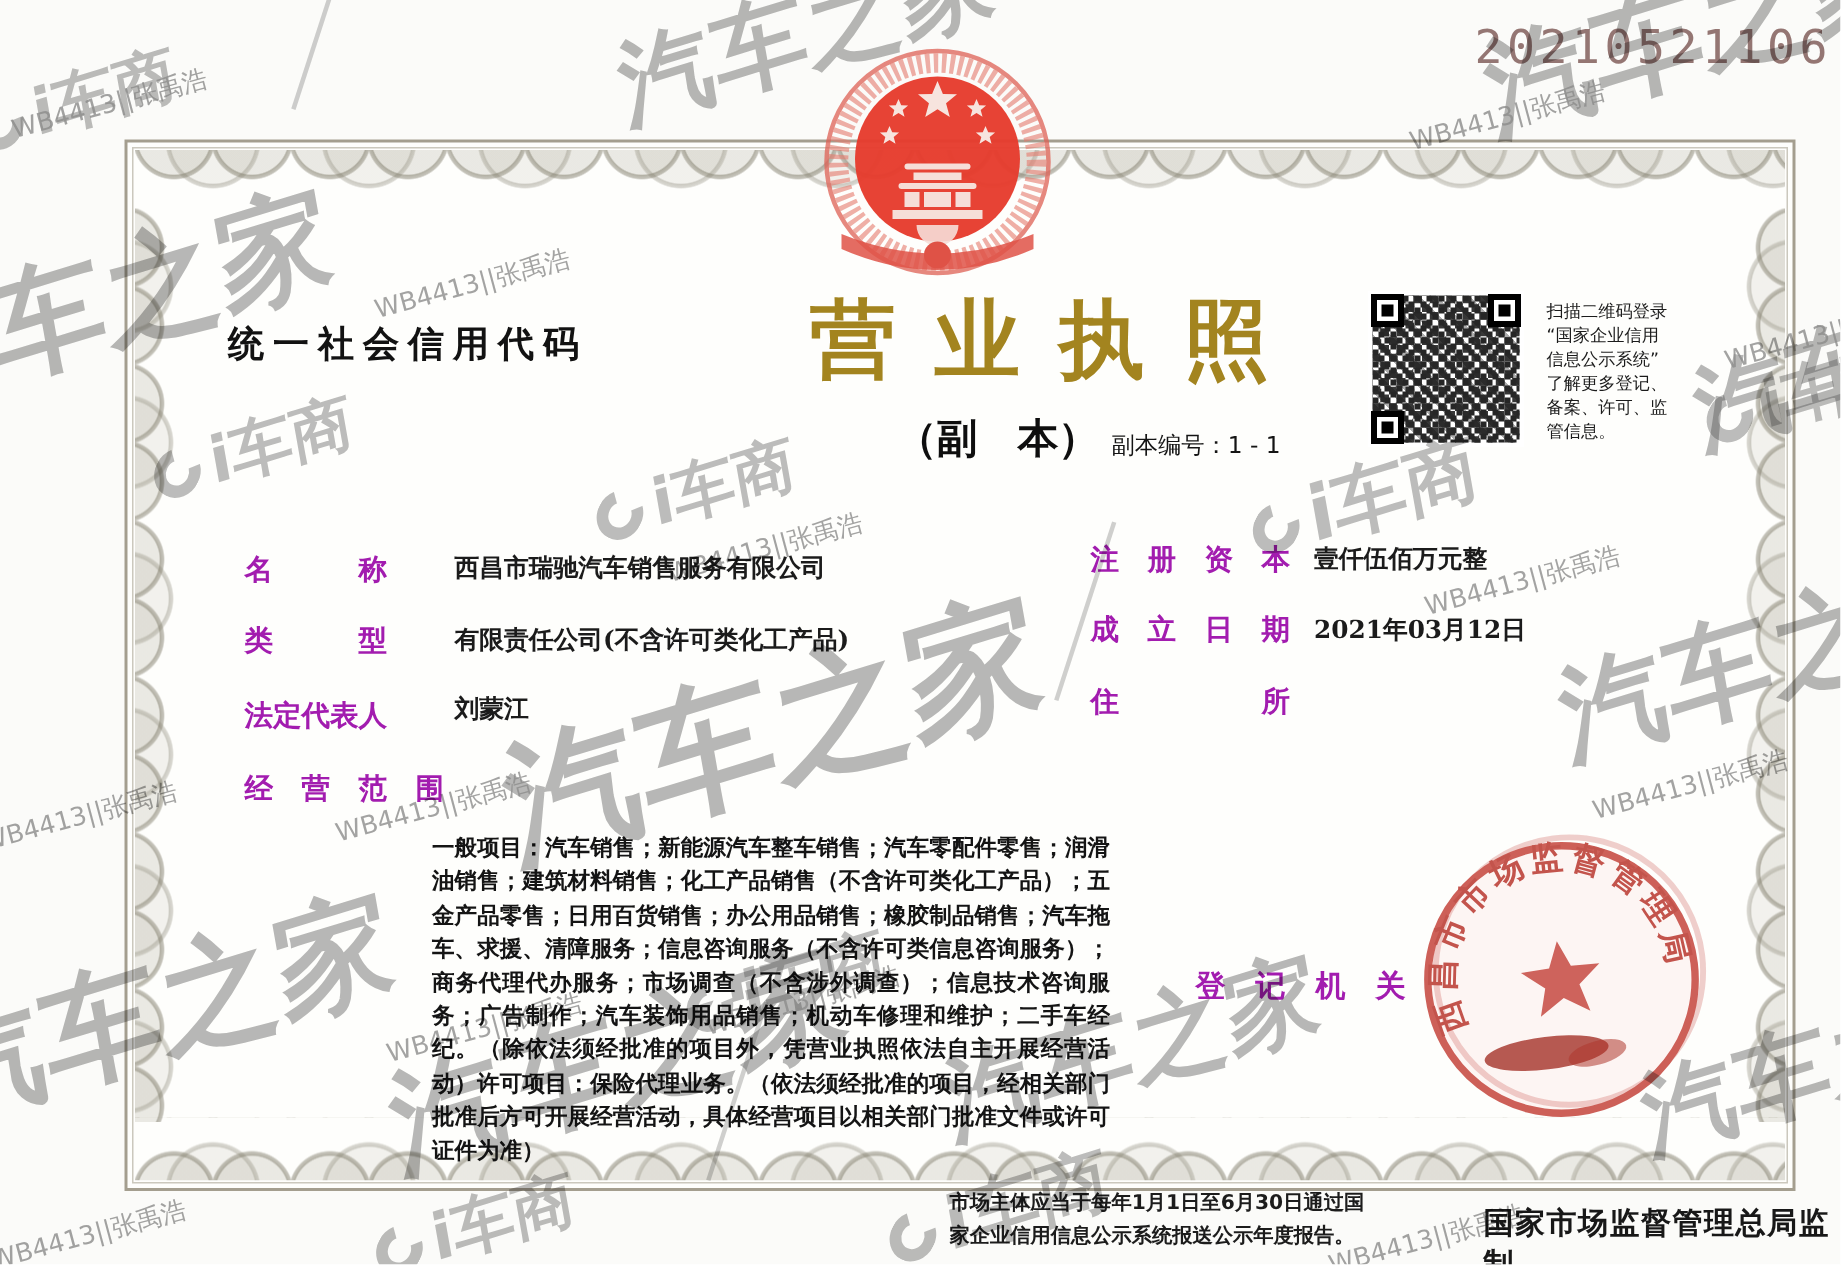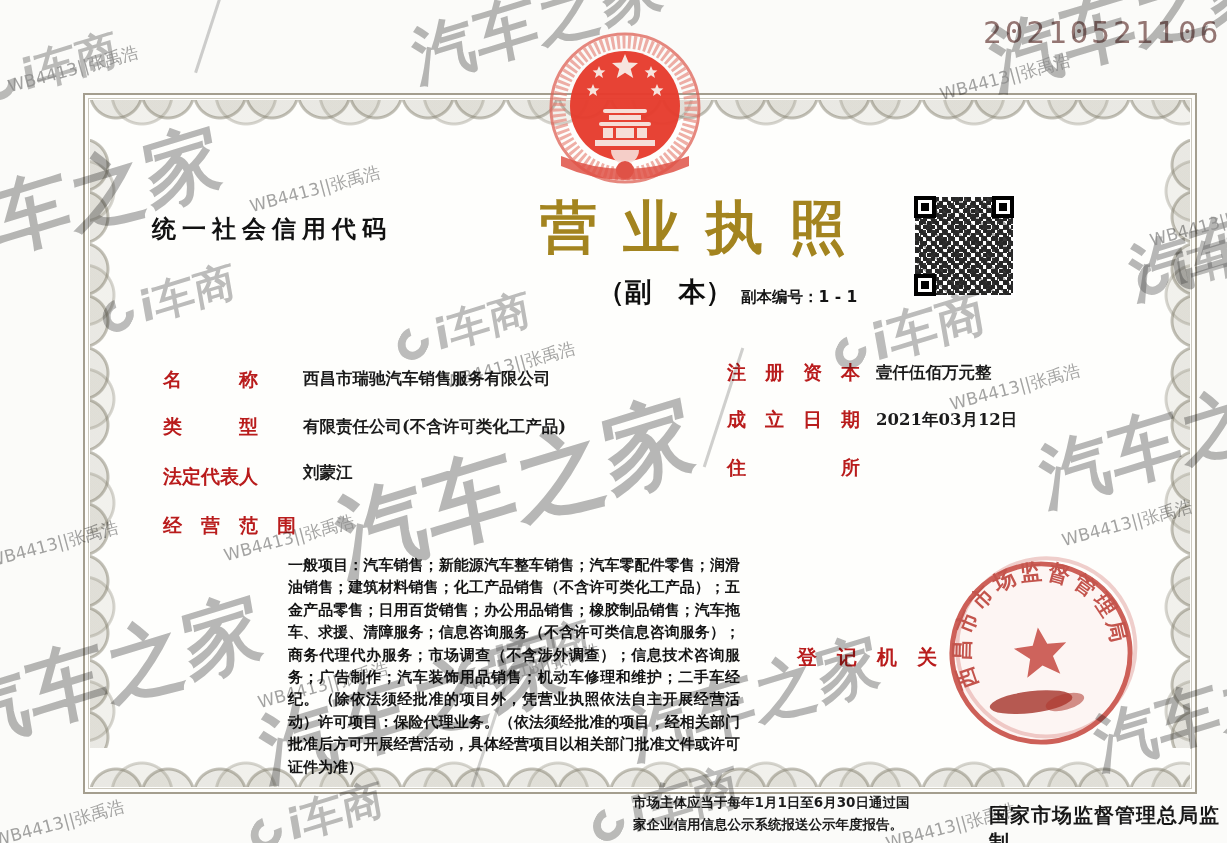--- a/index.html
+++ b/index.html
@@ -37,38 +37,38 @@
   .serial{left:983px;top:14px;font-size:31px;letter-spacing:3px;color:rgba(142,111,107,.95);
           font-family:"DejaVu Sans Mono","Liberation Mono",monospace;z-index:5;}
   .emblem{left:545px;top:30px;z-index:6;}
   .credit-label{left:152px;top:213px;font-size:24px;font-weight:bold;letter-spacing:6px;color:#121212;z-index:6;}
   .credit-value{left:152px;top:248px;font-size:17px;font-family:"DejaVu Serif","Liberation Serif",serif;
                 letter-spacing:1.5px;color:#1d1d1d;z-index:6;}
   .title-main{left:468px;top:196px;width:450px;text-align:center;font-size:57px;line-height:1.1;
               font-weight:bold;color:#a3841f;letter-spacing:26px;text-indent:26px;z-index:6;}
   .title-sub{left:550px;top:274px;width:230px;text-align:center;font-size:27px;font-weight:600;
              color:#0e0e0e;z-index:6;}
-  .copy-no{left:741px;top:287px;font-size:15.5px;font-weight:700;color:#141414;z-index:6;}
+  .copy-no{left:741px;top:287px;font-size:15.5px;font-weight:400;color:#141414;z-index:6;}
 
   
   .qr{left:912px;top:194px;width:104px;height:104px;background:#fff;z-index:6;}
   .qr .noise{position:absolute;inset:3px;opacity:.92;
     background-image:
       repeating-conic-gradient(#141414 0% 25%, transparent 0% 50%),
       repeating-conic-gradient(rgba(0,0,0,.85) 0% 25%, transparent 0% 50%),
       repeating-linear-gradient(45deg, rgba(0,0,0,.35) 0 3px, transparent 3px 8px);
     background-size:8px 8px,11px 11px,100% 100%;}
   .finder{position:absolute;width:22px;height:22px;border:4px solid #000;background:#fff;box-sizing:border-box;}
   .finder::after{content:"";position:absolute;left:3px;top:3px;width:8px;height:8px;background:#000;}
   .f-tl{left:2px;top:2px;} .f-tr{right:2px;top:2px;} .f-bl{left:2px;bottom:2px;}
   .qr-caption{left:1031px;top:199px;width:86px;font-size:11.5px;line-height:16px;color:#1b1b1b;
               white-space:pre-line;font-weight:500;z-index:6;}
 
   
-  .lbl{font-weight:bold;font-size:19px;color:#b91c1c;z-index:6;white-space:nowrap;}
+  .lbl{font-weight:bold;font-size:19px;color:#a21caf;z-index:6;white-space:nowrap;}
   .val{font-family:"DejaVu Serif","Liberation Serif",serif;font-size:16.5px;color:#1b1b1b;z-index:6;font-weight:600;}
   .scope-val{left:288px;top:509px;width:452px;font-size:15px;line-height:22.4px;text-align:justify;
              font-family:"DejaVu Serif","Liberation Serif",serif;color:#141414;font-weight:700;z-index:6;margin-top:45px;}
   .addr-val{width:298px;line-height:24px;}
   .authority{left:797px;top:644px;font-size:20px;}
 
   
   .seal{left:942px;top:554px;z-index:7;opacity:.92;}
   .reg-date{left:913px;top:705px;font-size:23px;letter-spacing:2px;color:#0f0f0f;font-weight:600;
             font-family:"DejaVu Serif","Liberation Serif",serif;z-index:8;}
@@ -133,20 +133,26 @@
   <div class="abs title-sub">（副　本）</div>
   <div class="abs title-main">营业执照</div>
   <div class="abs copy-no">副本编号：1 - 1</div>
 
   <div class="abs qr">
     <div class="noise"></div>
     <div class="finder f-tl"></div>
     <div class="finder f-tr"></div>
     <div class="finder f-bl"></div>
   </div>
+  <div class="abs qr-caption">扫描二维码登录
+“国家企业信用
+信息公示系统”
+了解更多登记、
+备案、许可、监
+管信息。</div>
 
   <div class="abs lbl" style="left:163px;top:367px;">名　　　称</div>
   <div class="abs val" style="left:303px;top:368px;">西昌市瑞驰汽车销售服务有限公司</div>
 
   <div class="abs lbl" style="left:163px;top:414px;">类　　　型</div>
   <div class="abs val" style="left:303px;top:416px;">有限责任公司(不含许可类化工产品)</div>
 
   <div class="abs lbl" style="left:163px;top:464px;">法定代表人</div>
   <div class="abs val" style="left:303px;top:462px;">刘蒙江</div>
 

